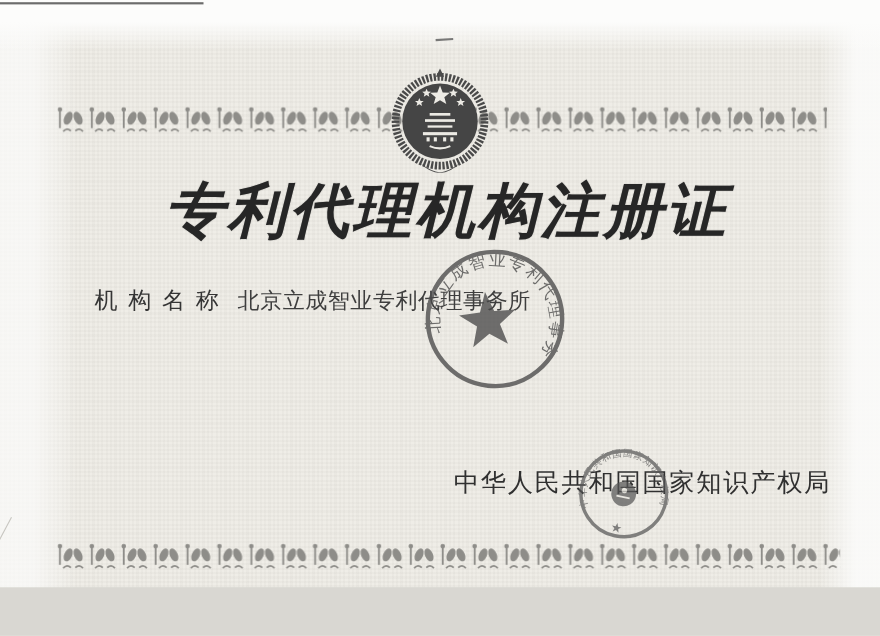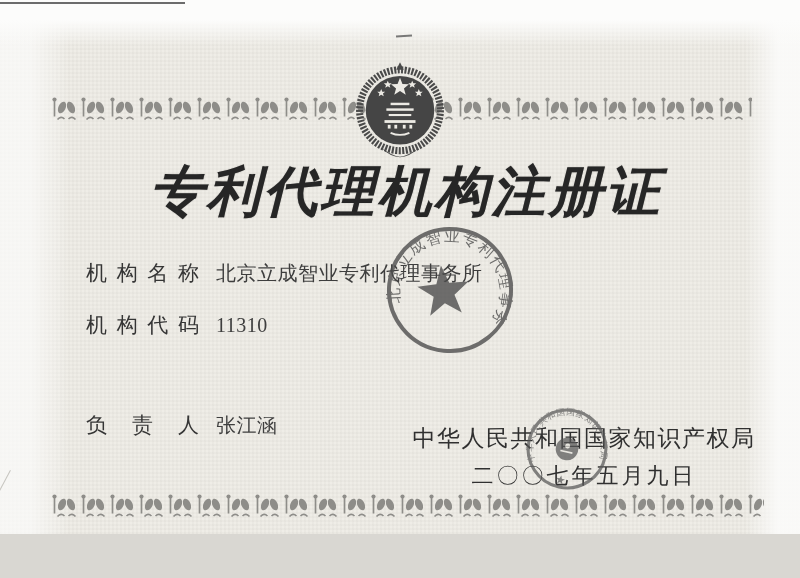--- a/index.html
+++ b/index.html
@@ -108,30 +108,23 @@
       <path d="M40 76 Q50 80.5 60 76" fill="none" stroke="#eceae4" stroke-width="2"></path>
     </g>
     <path d="M30 92 Q50 112 70 92 Q58 101 50 101.5 Q42 101 30 92 Z" fill="#4a4a4a"></path>
   </svg>
 
   <div class="title">专利代理机构注册证</div>
 
   <div class="field-row row-0">
     <span class="field-label">机 构 名 称</span><span class="field-value">北京立成智业专利代理事务所</span>
   </div>
-  <div class="field-row row-1">
-    <span class="field-label">机 构 代 码</span><span class="field-value">11310</span>
-  </div>
-  <div class="field-row row-3">
-    <span class="field-label">负 责 人</span><span class="field-value">张江涵</span>
-  </div>
 
   <div class="issuer-block">
     <div class="issuer-name">中华人民共和国国家知识产权局</div>
-    <div class="issue-date">二〇〇七年五月九日</div>
   </div>
 
   <svg class="seal agency" viewBox="0 0 140 140" xmlns="http://www.w3.org/2000/svg">
     <g opacity="0.78" fill="#4a4a4a">
       <circle cx="70" cy="70" r="61" fill="none" stroke="#4a4a4a" stroke-width="4"></circle>
       <polygon transform="translate(64,73) rotate(-12)" points="0,-27 6.47,-8.9 25.68,-8.34 10.46,3.4 15.87,21.84 0,11 -15.87,21.84 -10.46,3.4 -25.68,-8.34 -6.47,-8.9"></polygon>
       <defs>
           <path id="s1arc" d="M 23 92 A 51 51 0 1 1 117 92" fill="none"></path>
         </defs>
       <text font-size="15.5" letter-spacing="1.5" font-family="Liberation Serif, DejaVu Serif, serif">

